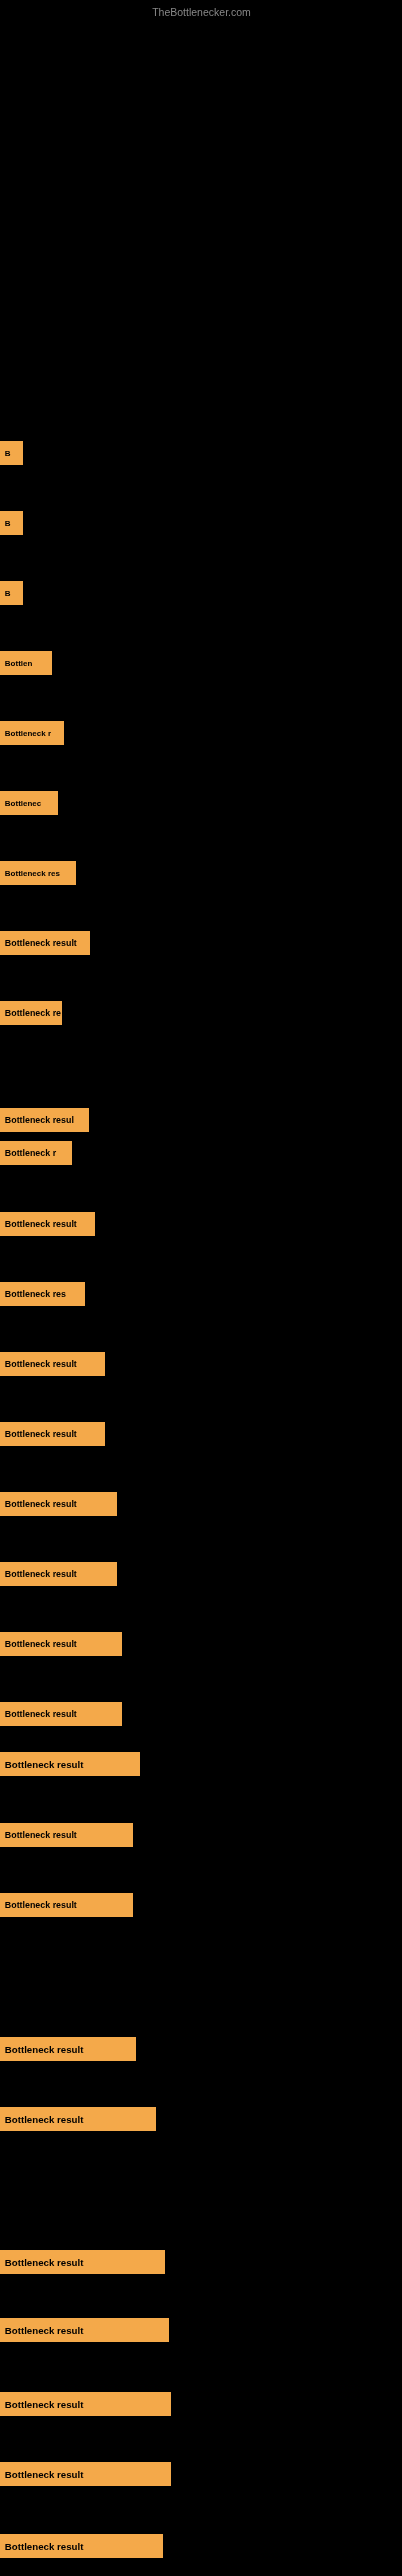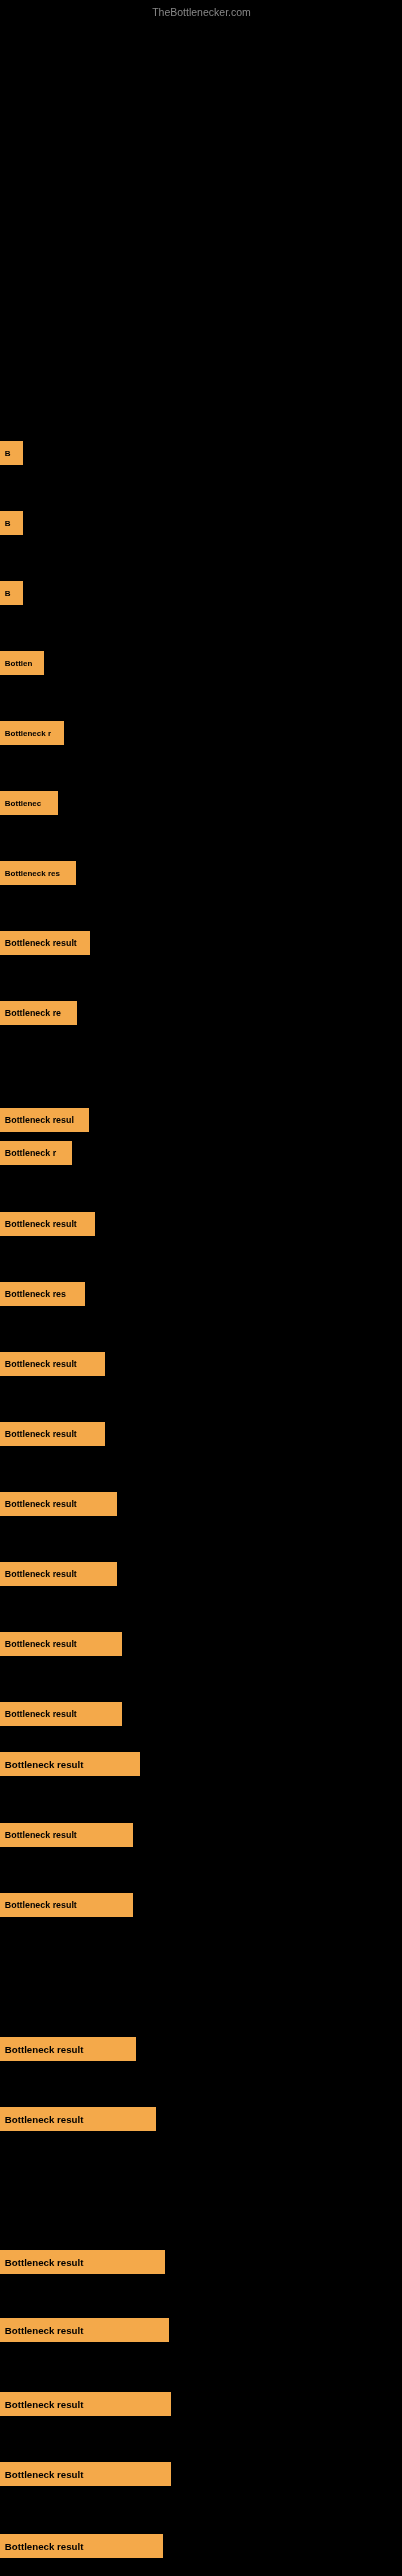--- a/index.html
+++ b/index.html
@@ -62,21 +62,21 @@
       <div class="bar" style="width: 22.5px; height: 24px;">
         <span class="bar-label" style="font-size: 8px;">B</span>
       </div>
     </div>
     <div class="bar-container" style="top: 581px;">
       <div class="bar" style="width: 22.5px; height: 24px;">
         <span class="bar-label" style="font-size: 8px;">B</span>
       </div>
     </div>
     <div class="bar-container" style="top: 651px;">
-      <div class="bar" style="width: 44px; height: 24px;">
+      <div class="bar" style="width: 52px; height: 24px;">
         <span class="bar-label" style="font-size: 8px;">Bottlen</span>
       </div>
     </div>
     <div class="bar-container" style="top: 721px;">
       <div class="bar" style="width: 64px; height: 24px;">
         <span class="bar-label" style="font-size: 8px;">Bottleneck r</span>
       </div>
     </div>
     <div class="bar-container" style="top: 791px;">
       <div class="bar" style="width: 58px; height: 24px;">
@@ -87,21 +87,21 @@
       <div class="bar" style="width: 76px; height: 24px;">
         <span class="bar-label" style="font-size: 8px;">Bottleneck res</span>
       </div>
     </div>
     <div class="bar-container" style="top: 931px;">
       <div class="bar" style="width: 90px; height: 24px;">
         <span class="bar-label" style="font-size: 8.9px;">Bottleneck result</span>
       </div>
     </div>
     <div class="bar-container" style="top: 1001px;">
-      <div class="bar" style="width: 77px; height: 24px;">
+      <div class="bar" style="width: 62px; height: 24px;">
         <span class="bar-label" style="font-size: 8.9px;">Bottleneck re</span>
       </div>
     </div>
     <div class="bar-container" style="top: 1108px;">
       <div class="bar" style="width: 89px; height: 24px;">
         <span class="bar-label" style="font-size: 8.9px;">Bottleneck resul</span>
       </div>
     </div>
     <div class="bar-container" style="top: 1141px;">
       <div class="bar" style="width: 72px; height: 24px;">

